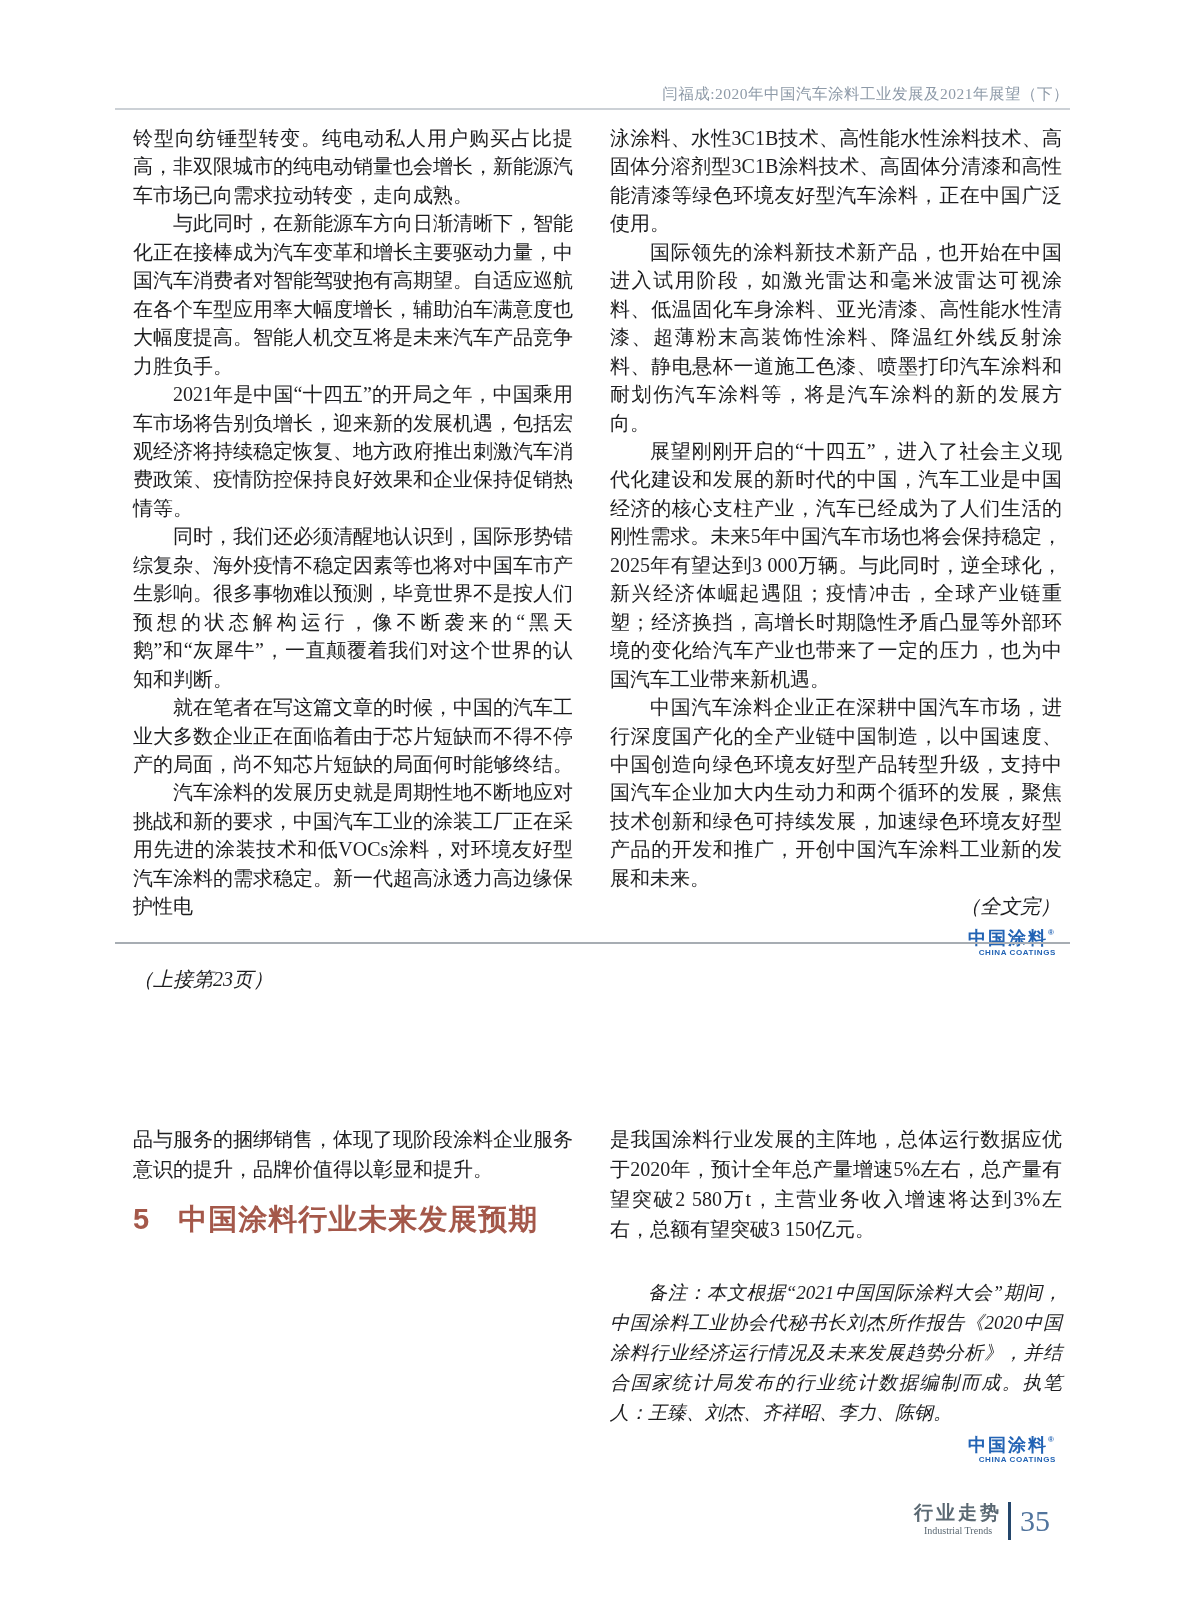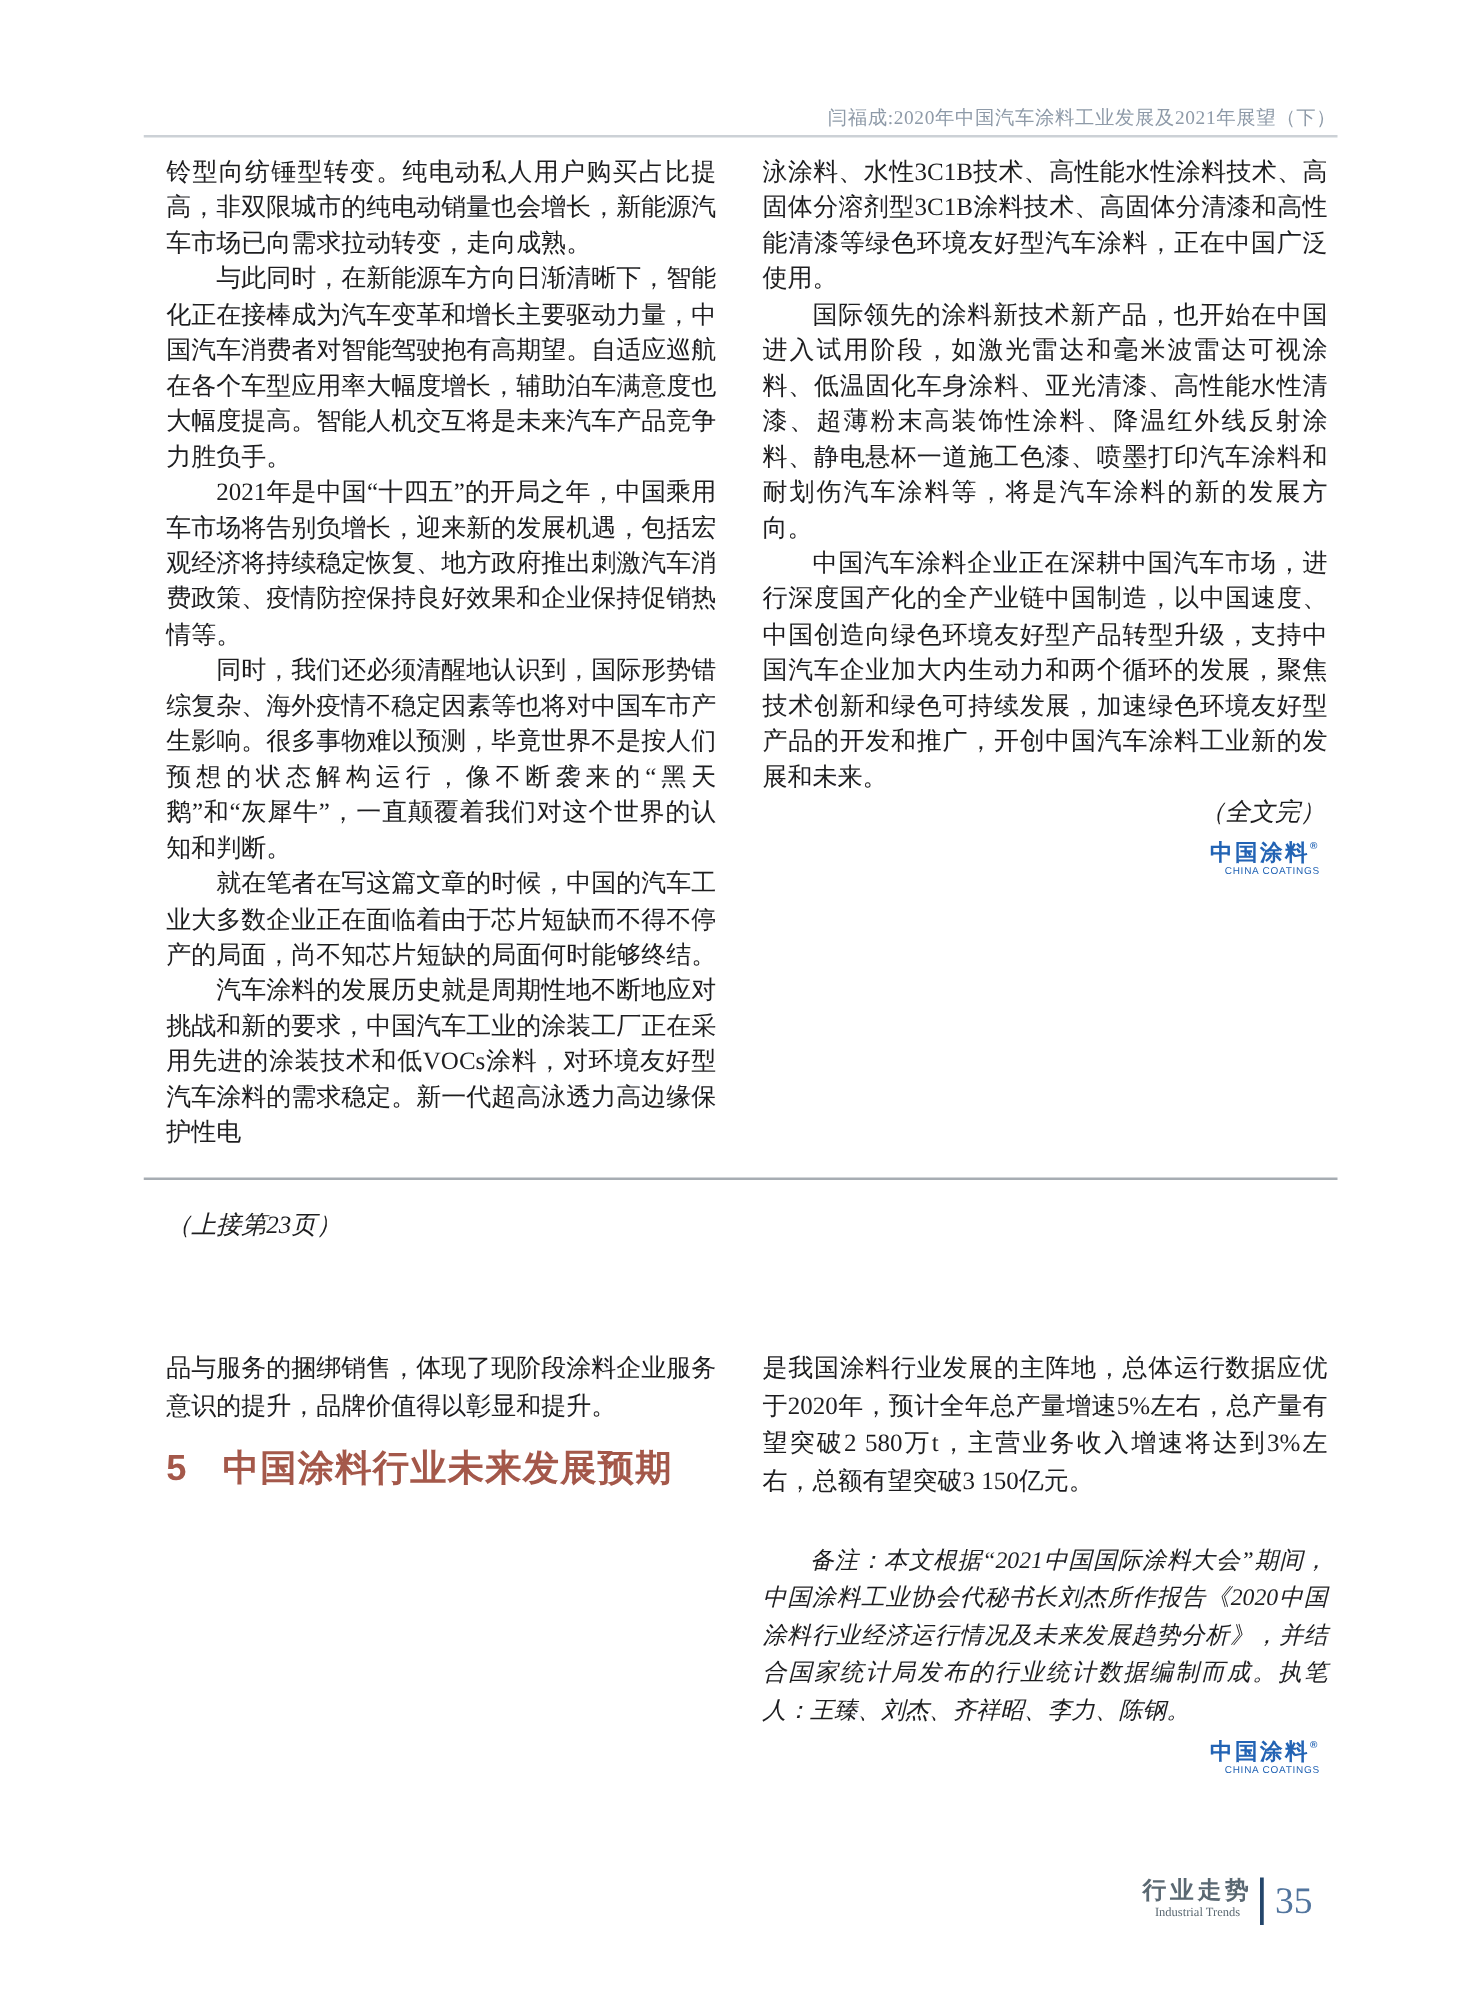--- a/index.html
+++ b/index.html
@@ -12,21 +12,21 @@
     position:absolute; top:84px; right:118px;
     font-size:15.5px; color:#8e9aa8; letter-spacing:.5px;
   }
   .head-rule {
     position:absolute; top:108px; left:115px; width:955px;
     border-top:2px solid #ccd1d6; height:0;
   }
   
   .columns { position:absolute; left:133px; display:flex; gap:37px; }
   .columns.top { top:124px; }
-  .columns.bottom { top:1080px; }
+  .columns.bottom { top:1124px; }
   .col-l { width:440px; }
   .col-r { width:452px; }
   .col p { margin:0; }
   .body-p {
     font-size:20px; line-height:28.45px; text-align:justify;
     word-break:break-all; text-justify:inter-ideograph;
   }
   .columns.bottom .body-p { line-height:30px; }
   .ind { text-indent:2em; }
   
@@ -47,21 +47,21 @@
     font-size:20px; font-style:italic; color:#1d1d1f;
   }
   
   .logo { text-align:right; margin-top:8px; padding-right:6px; line-height:1; }
   .logo-cn {
     color:#2263b4; font-family:"Liberation Sans",sans-serif; font-weight:bold;
     font-size:18px; letter-spacing:2px;
   }
   .logo-tm { font-size:8px; vertical-align:top; }
   .logo-en {
-    color:#2263b4; font-family:"Liberation Sans",sans-serif; font-weight:normal;
+    color:#2263b4; font-family:"Liberation Sans",sans-serif; font-weight:bold;
     font-size:8px; letter-spacing:.6px; margin-top:2px;
   }
   
   .mid-rule {
     position:absolute; top:942px; left:115px; width:955px;
     border-top:2px solid #a7adb3; height:0;
   }
   
   .note-p {
     margin-top:34px !important; font-size:19px; line-height:28.6px;
@@ -91,20 +91,21 @@
       <p class="body-p">铃型向纺锤型转变。纯电动私人用户购买占比提高，非双限城市的纯电动销量也会增长，新能源汽车市场已向需求拉动转变，走向成熟。</p>
       <p class="body-p ind">与此同时，在新能源车方向日渐清晰下，智能化正在接棒成为汽车变革和增长主要驱动力量，中国汽车消费者对智能驾驶抱有高期望。自适应巡航在各个车型应用率大幅度增长，辅助泊车满意度也大幅度提高。智能人机交互将是未来汽车产品竞争力胜负手。</p>
       <p class="body-p ind">2021年是中国“十四五”的开局之年，中国乘用车市场将告别负增长，迎来新的发展机遇，包括宏观经济将持续稳定恢复、地方政府推出刺激汽车消费政策、疫情防控保持良好效果和企业保持促销热情等。</p>
       <p class="body-p ind">同时，我们还必须清醒地认识到，国际形势错综复杂、海外疫情不稳定因素等也将对中国车市产生影响。很多事物难以预测，毕竟世界不是按人们预想的状态解构运行，像不断袭来的“黑天鹅”和“灰犀牛”，一直颠覆着我们对这个世界的认知和判断。</p>
       <p class="body-p ind">就在笔者在写这篇文章的时候，中国的汽车工业大多数企业正在面临着由于芯片短缺而不得不停产的局面，尚不知芯片短缺的局面何时能够终结。</p>
       <p class="body-p ind">汽车涂料的发展历史就是周期性地不断地应对挑战和新的要求，中国汽车工业的涂装工厂正在采用先进的涂装技术和低VOCs涂料，对环境友好型汽车涂料的需求稳定。新一代超高泳透力高边缘保护性电</p>
     </div>
     <div class="col col-r">
       <p class="body-p">泳涂料、水性3C1B技术、高性能水性涂料技术、高固体分溶剂型3C1B涂料技术、高固体分清漆和高性能清漆等绿色环境友好型汽车涂料，正在中国广泛使用。</p>
       <p class="body-p ind">国际领先的涂料新技术新产品，也开始在中国进入试用阶段，如激光雷达和毫米波雷达可视涂料、低温固化车身涂料、亚光清漆、高性能水性清漆、超薄粉末高装饰性涂料、降温红外线反射涂料、静电悬杯一道施工色漆、喷墨打印汽车涂料和耐划伤汽车涂料等，将是汽车涂料的新的发展方向。</p>
+      <p class="body-p ind">展望刚刚开启的“十四五”，进入了社会主义现代化建设和发展的新时代的中国，汽车工业是中国经济的核心支柱产业，汽车已经成为了人们生活的刚性需求。未来5年中国汽车市场也将会保持稳定，2025年有望达到3 000万辆。与此同时，逆全球化，新兴经济体崛起遇阻；疫情冲击，全球产业链重塑；经济换挡，高增长时期隐性矛盾凸显等外部环境的变化给汽车产业也带来了一定的压力，也为中国汽车工业带来新机遇。</p>
       <p class="body-p ind">中国汽车涂料企业正在深耕中国汽车市场，进行深度国产化的全产业链中国制造，以中国速度、中国创造向绿色环境友好型产品转型升级，支持中国汽车企业加大内生动力和两个循环的发展，聚焦技术创新和绿色可持续发展，加速绿色环境友好型产品的开发和推广，开创中国汽车涂料工业新的发展和未来。</p>
       <p class="end-note">（全文完）</p>
       <div class="logo">
         <div class="logo-cn"><span>中国涂料</span><sup class="logo-tm">®</sup></div>
         <div class="logo-en">CHINA COATINGS</div>
       </div>
     </div>
   </div>
 
   <div class="mid-rule"></div>

